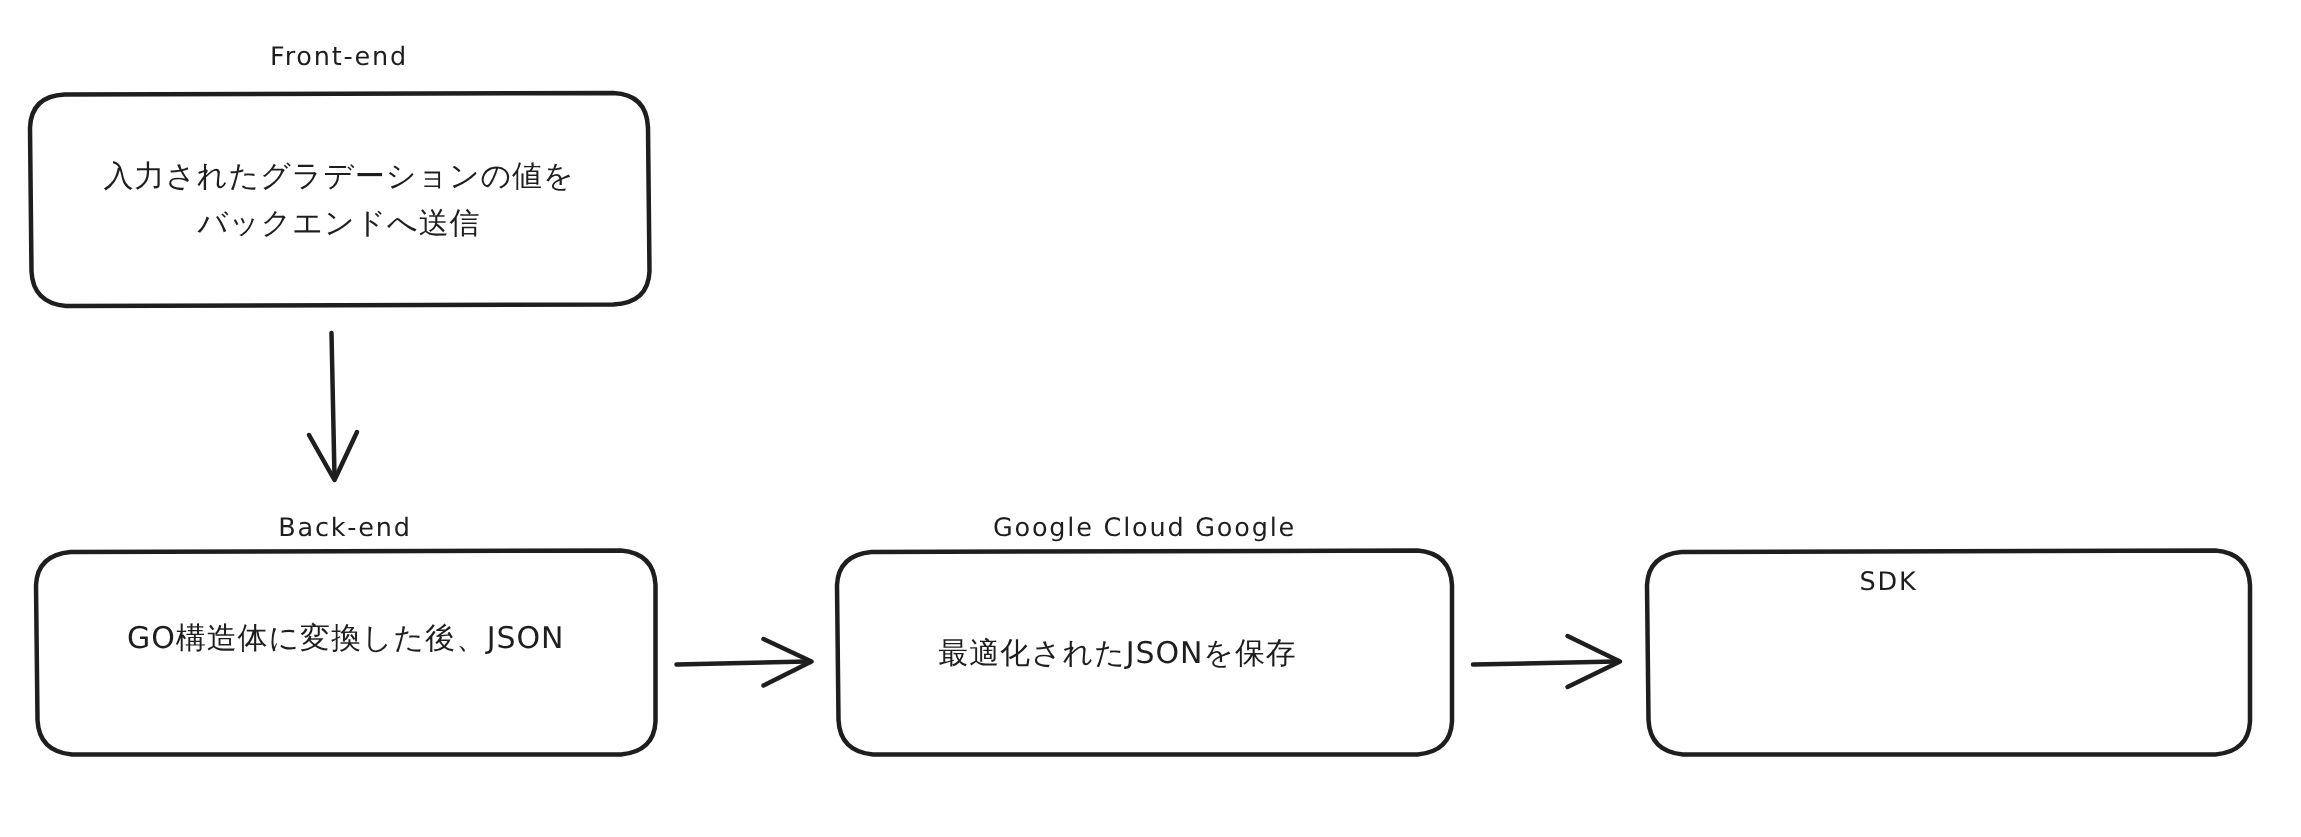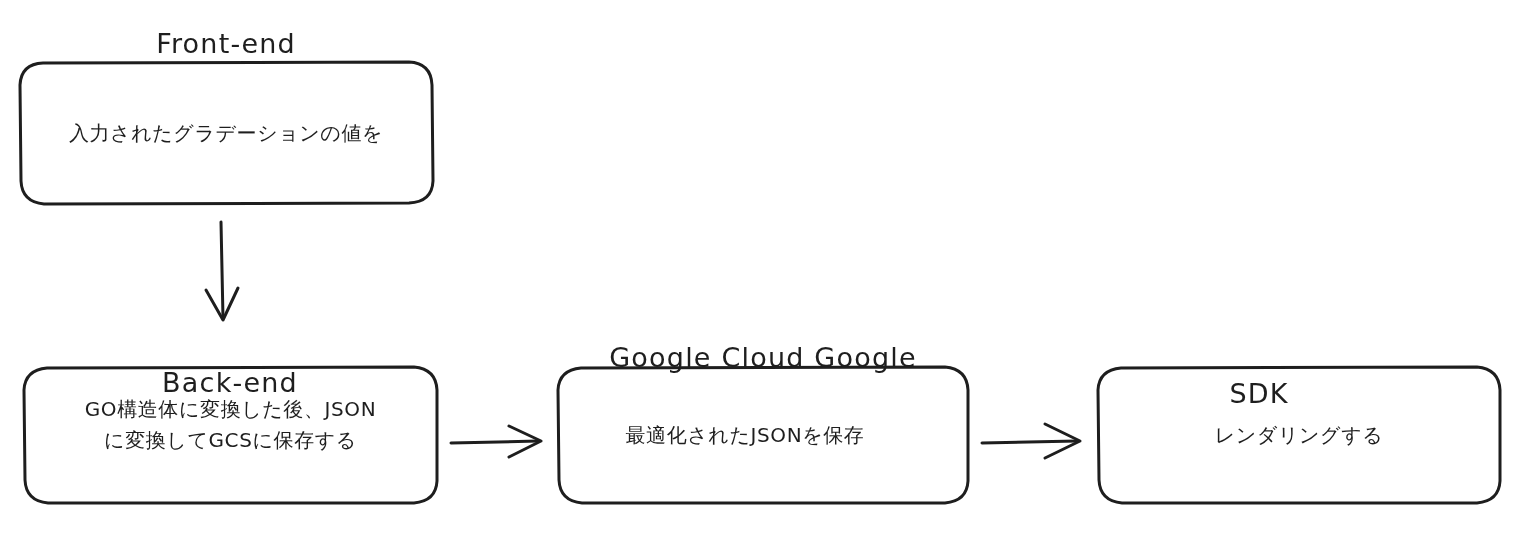--- a/index.html
+++ b/index.html
@@ -17,21 +17,21 @@
   #canvas {
     position: absolute;
     left: 0;
     top: 0;
     width: 1534px;
     height: 558px;
   }
   .node-label {
     position: absolute;
     font-family: "DejaVu Sans", sans-serif;
-    font-size: 27px;
+    font-size: 17px;
     color: #1e1e1e;
     letter-spacing: 1.2px;
     white-space: nowrap;
     text-align: center;
     transform: translateX(-50%);
   }
   .node-body {
     position: absolute;
     display: flex;
     align-items: center;
@@ -72,40 +72,39 @@
     </g>
 
     <g>
       <path d="M982,443 L1077,441"></path>
       <path d="M1045,424 L1080,441 L1045,458"></path>
     </g>
   </g>
 </svg>
 
 <div class="node-label" style="left:226px; top:28px;">Front-end</div>
-<div class="node-label" style="left:230px; top:342px;margin-top:25px;">Back-end</div>
+<div class="node-label" style="left:230px; top:342px;">Back-end</div>
 <div class="node-label" style="left:763px; top:342px;">Google Cloud Google</div>
 <div class="node-label" style="left:1259px; top:342px;margin-top:36px;">SDK</div>
 
 <div class="node-body" style="left:20px; top:62px; width:412px; height:142px;">
   <div>
     <span>入力されたグラデーションの値を</span>
+    <span>バックエンドへ送信</span>
   </div>
 </div>
 
 <div class="node-body" style="left:24px; top:367px; width:413px; height:116px;">
   <div>
     <span>GO構造体に変換した後、JSON</span>
-    <span>に変換してGCSに保存する</span>
   </div>
 </div>
 
 <div class="node-body" style="left:558px; top:367px; width:374px; height:136px;">
   <div>
     <span>最適化されたJSONを保存</span>
   </div>
 </div>
 
 <div class="node-body" style="left:1098px; top:367px; width:402px; height:136px;">
   <div>
-    <span>レンダリングする</span>
   </div>
 </div>
 
 </body></html>

